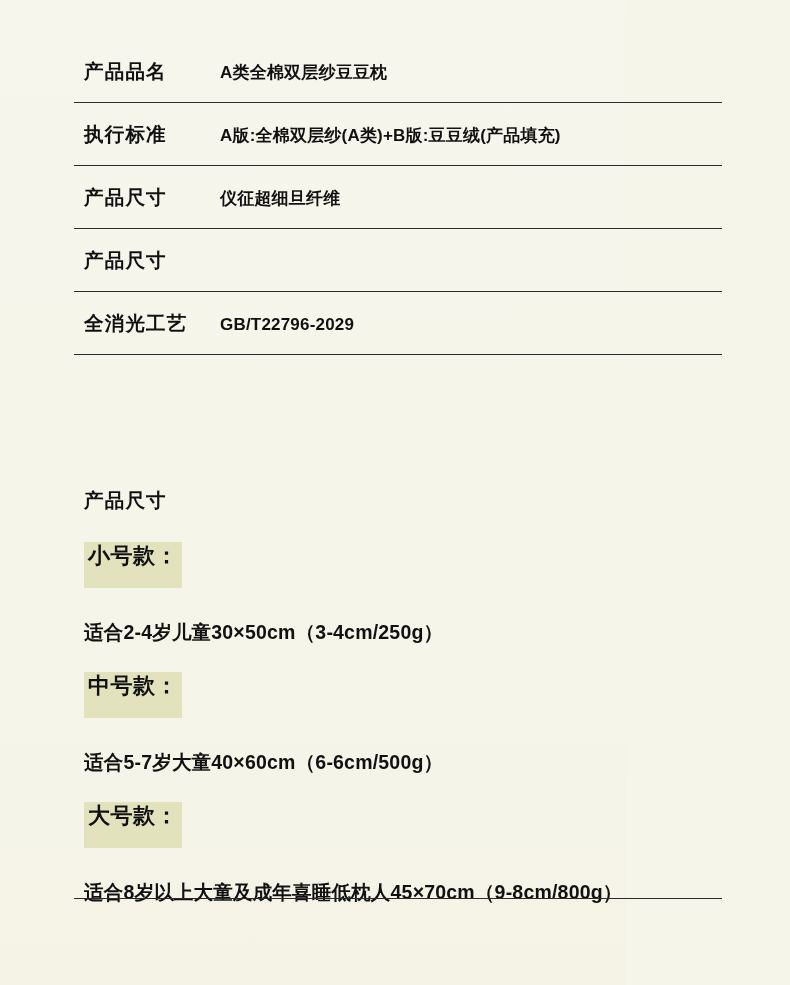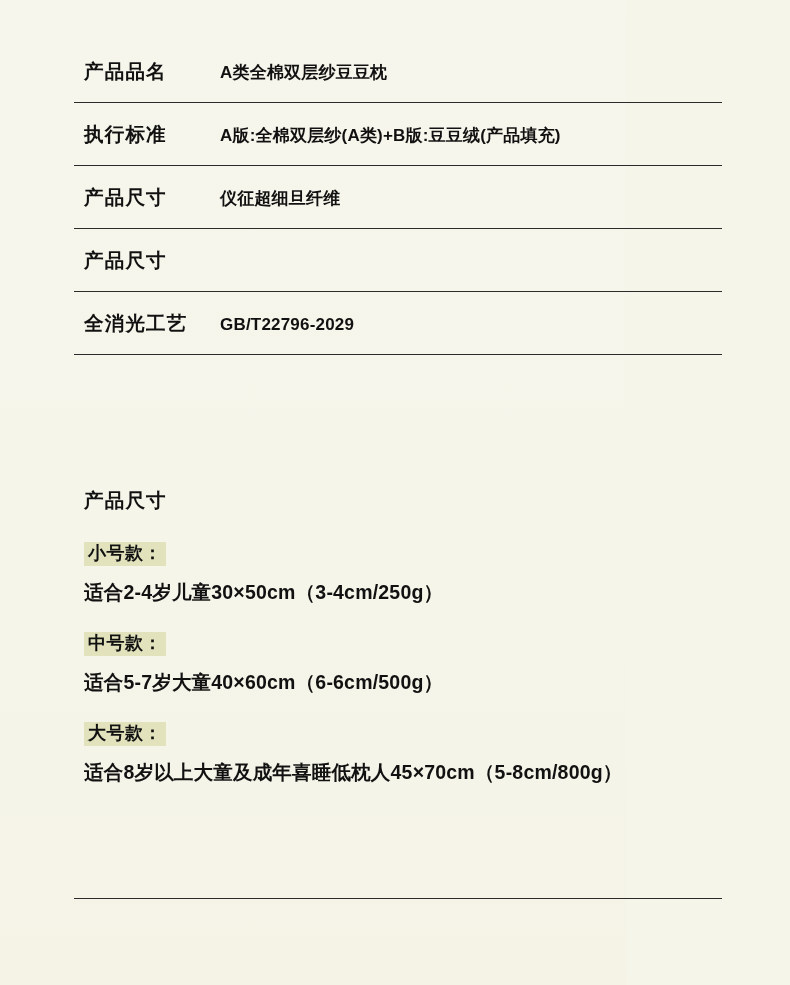--- a/index.html
+++ b/index.html
@@ -60,30 +60,30 @@
     padding-left: 10px;
     color: #111;
     margin-bottom: 28px;
   }
   .size-item {
     margin-bottom: 26px;
     padding-left: 10px;
   }
   .size-tag {
     display: inline-block;
-    font-size: 18px;
+    font-size: 22px;
     font-weight: bold;
     color: #111;
     background: #e2e3bd;
-    padding: 2px 4px 3px 4px;
+    padding: 2px 4px 21px 4px;
     line-height: 1.05;
     letter-spacing: 0.5px;
   }
   .size-desc {
-    margin-top: 13px;
+    margin-top: 31px;
     font-size: 19.5px;
     font-weight: bold;
     color: #111;
     letter-spacing: 0.2px;
     white-space: nowrap;
   }
   .bottom-rule {
     position: absolute;
     left: 74px;
     top: 898px;
@@ -126,19 +126,19 @@
       <div class="size-desc">适合2-4岁儿童30×50cm（3-4cm/250g）</div>
     </div>
 
     <div class="size-item">
       <span class="size-tag">中号款：</span>
       <div class="size-desc">适合5-7岁大童40×60cm（6-6cm/500g）</div>
     </div>
 
     <div class="size-item">
       <span class="size-tag">大号款：</span>
-      <div class="size-desc">适合8岁以上大童及成年喜睡低枕人45×70cm（5-8cm/800g）</div>
+      <div class="size-desc">适合8岁以上大童及成年喜睡低枕人45×70cm（9-8cm/800g）</div>
     </div>
   </div>
 
   <div class="bottom-rule"></div>
 
 </div>
 
 </body></html>

